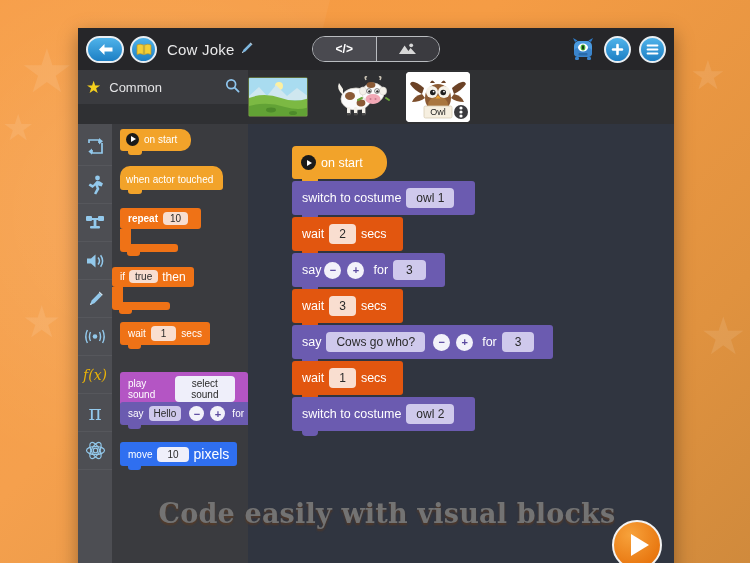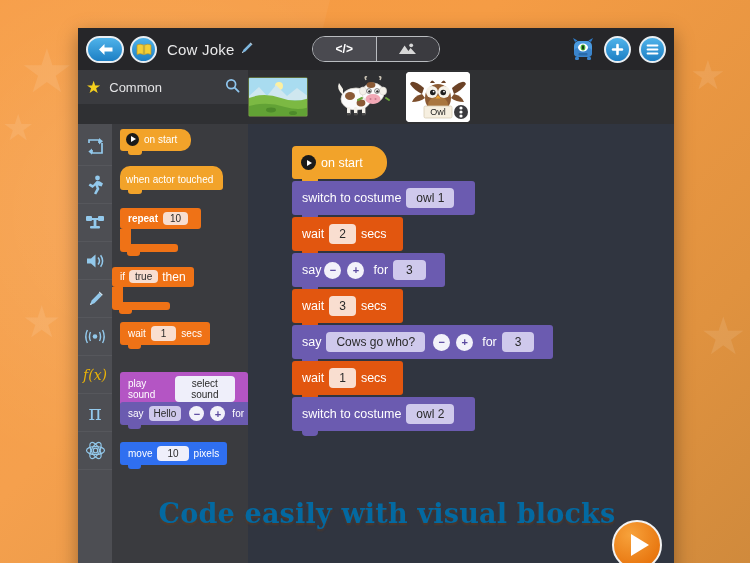--- a/index.html
+++ b/index.html
@@ -202,21 +202,21 @@
   }
   #run-btn i {
     width:0;height:0;border-left:18px solid #fff;
     border-top:11px solid transparent;border-bottom:11px solid transparent;
     margin-left:6px; display:block;
   }
 
   
   #tagline {
     position:absolute; left:0; right:0; top:498px;
-    text-align:center; color:#0369a1;
+    text-align:center; color:#737373;
     font-family: "DejaVu Serif", serif;
     font-weight: bold;
     font-size: 27px;
     letter-spacing: .2px;
     text-shadow: 0 2px 2px rgba(120,60,10,0.45);
     margin-left: 24px;
   }
 </style>
 </head>
 <body>
@@ -517,21 +517,21 @@
           <span style="font-size:10px;color:#fff;margin-left:4px;">for</span>
 
           <span style="position:absolute;left:8px;bottom:-4px;width:13px;height:4px;background:#6b5bb0;border-radius:0 0 3px 3px;"></span>
         </div>
       </div>
 
       <div class="pblk" style="left:8px;top:318px;">
         <div style="background:#2f6ff0;border-radius:3px;padding:4px 8px;display:inline-flex;align-items:center;position:relative;">
           <span style="font-size:10px;color:#fff;">move</span>
           <span class="field white" style="font-size:10px;padding:2px 10px;">10</span>
-          <span style="font-size:10px;color:#fff;">pixels</span>
+          <span style="font-size:14px;color:#fff;">pixels</span>
           <span style="position:absolute;left:8px;bottom:-4px;width:13px;height:4px;background:#2f6ff0;border-radius:0 0 3px 3px;"></span>
         </div>
       </div>
     </div>
 
     <div id="canvas">
 
       <div id="script">
 
         <div class="srow" style="margin-bottom:2px;">

